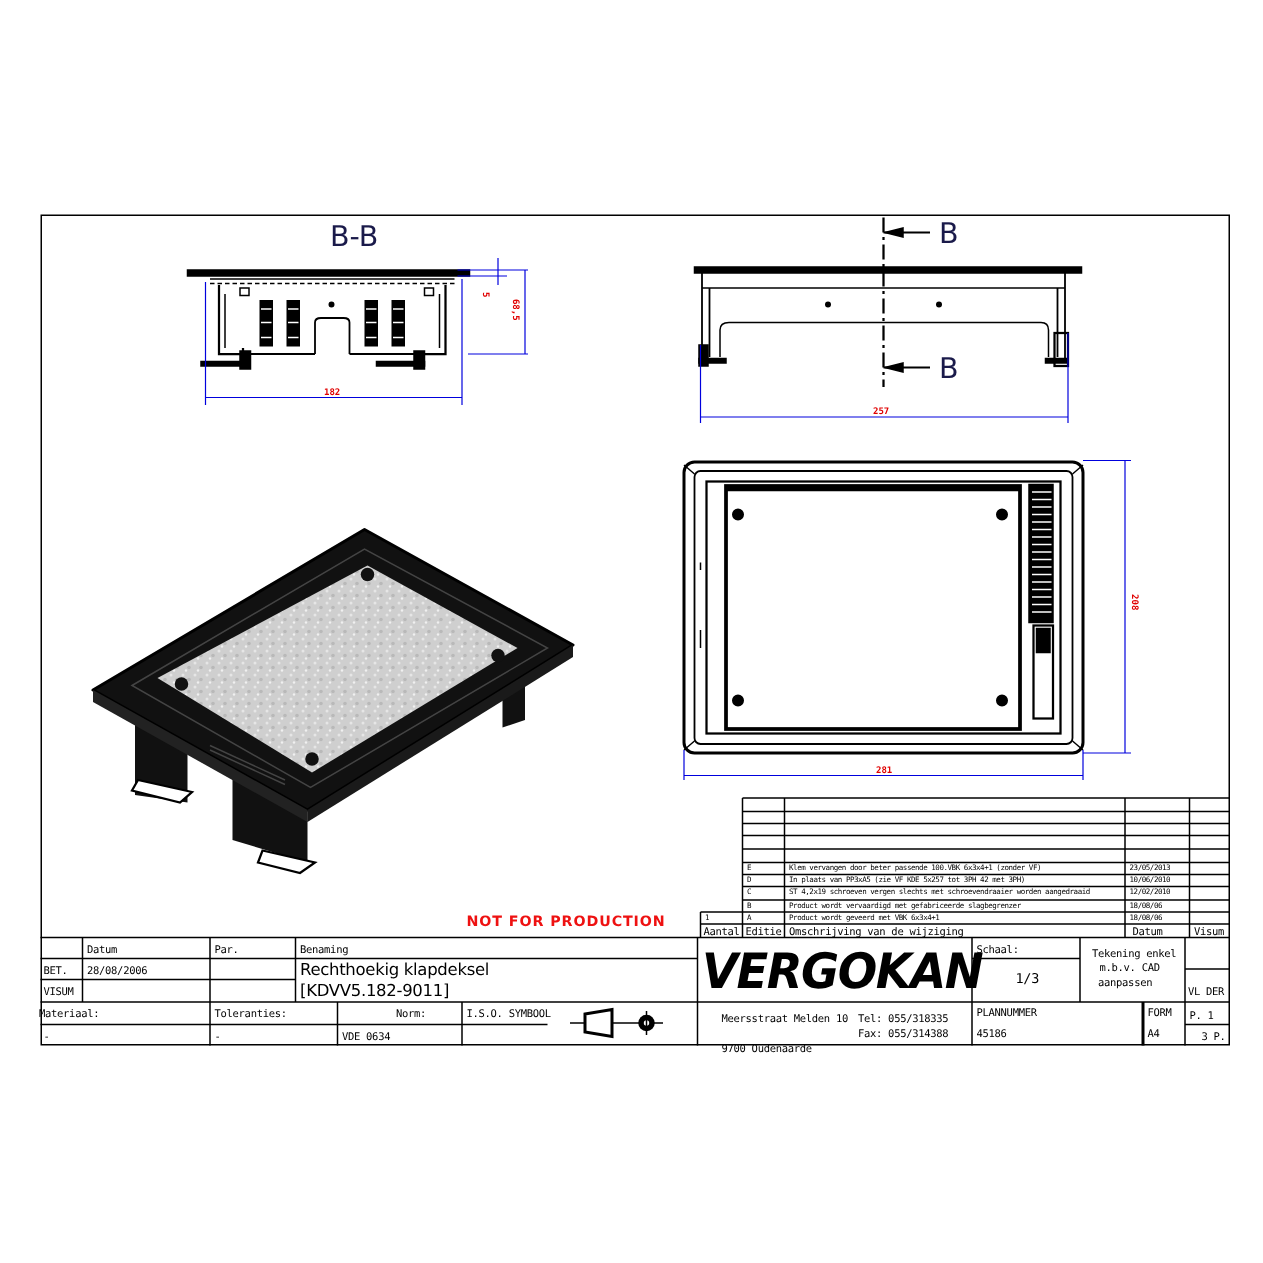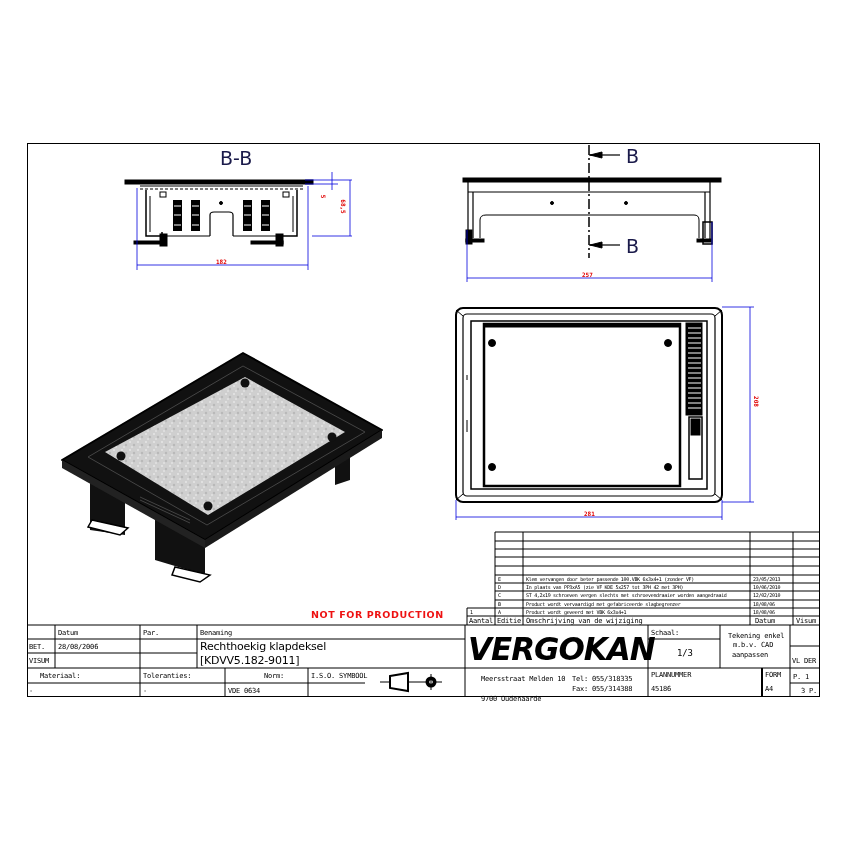--- a/index.html
+++ b/index.html
@@ -272,21 +272,21 @@
 <div>
   <div class="t" style="left:58px;top:629px;">Datum</div>
   <div class="t" style="left:143px;top:629px;">Par.</div>
   <div class="t" style="left:200px;top:629px;">Benaming</div>
   <div class="t" style="left:29px;top:643px;">BET.</div>
   <div class="t" style="left:58px;top:643px;">28/08/2006</div>
   <div class="t" style="left:29px;top:657px;">VISUM</div>
   <div class="t t-big" style="left:200px;top:641px;">Rechthoekig klapdeksel</div>
   <div class="t t-big" style="left:200px;top:655px;">[KDVV5.182-9011]</div>
 
-  <div class="t" style="left:40px;top:672px;">Materiaal:</div>
+  <div class="t" style="left:26px;top:672px;">Materiaal:</div>
   <div class="t" style="left:29px;top:687px;">-</div>
   <div class="t" style="left:143px;top:672px;">Toleranties:</div>
   <div class="t" style="left:143px;top:687px;">-</div>
   <div class="t" style="left:228px;top:672px;padding-left:36px;">Norm:</div>
   <div class="t" style="left:228px;top:687px;">VDE 0634</div>
   <div class="t" style="left:311px;top:672px;">I.S.O. SYMBOOL</div>
 
   <div class="logo">VERGOKAN</div>
   <div class="t" style="left:481px;top:675px;">Meersstraat Melden 10</div>
   <div class="t" style="left:481px;top:685px;margin-top:10px;">9700 Oudenaarde</div>

